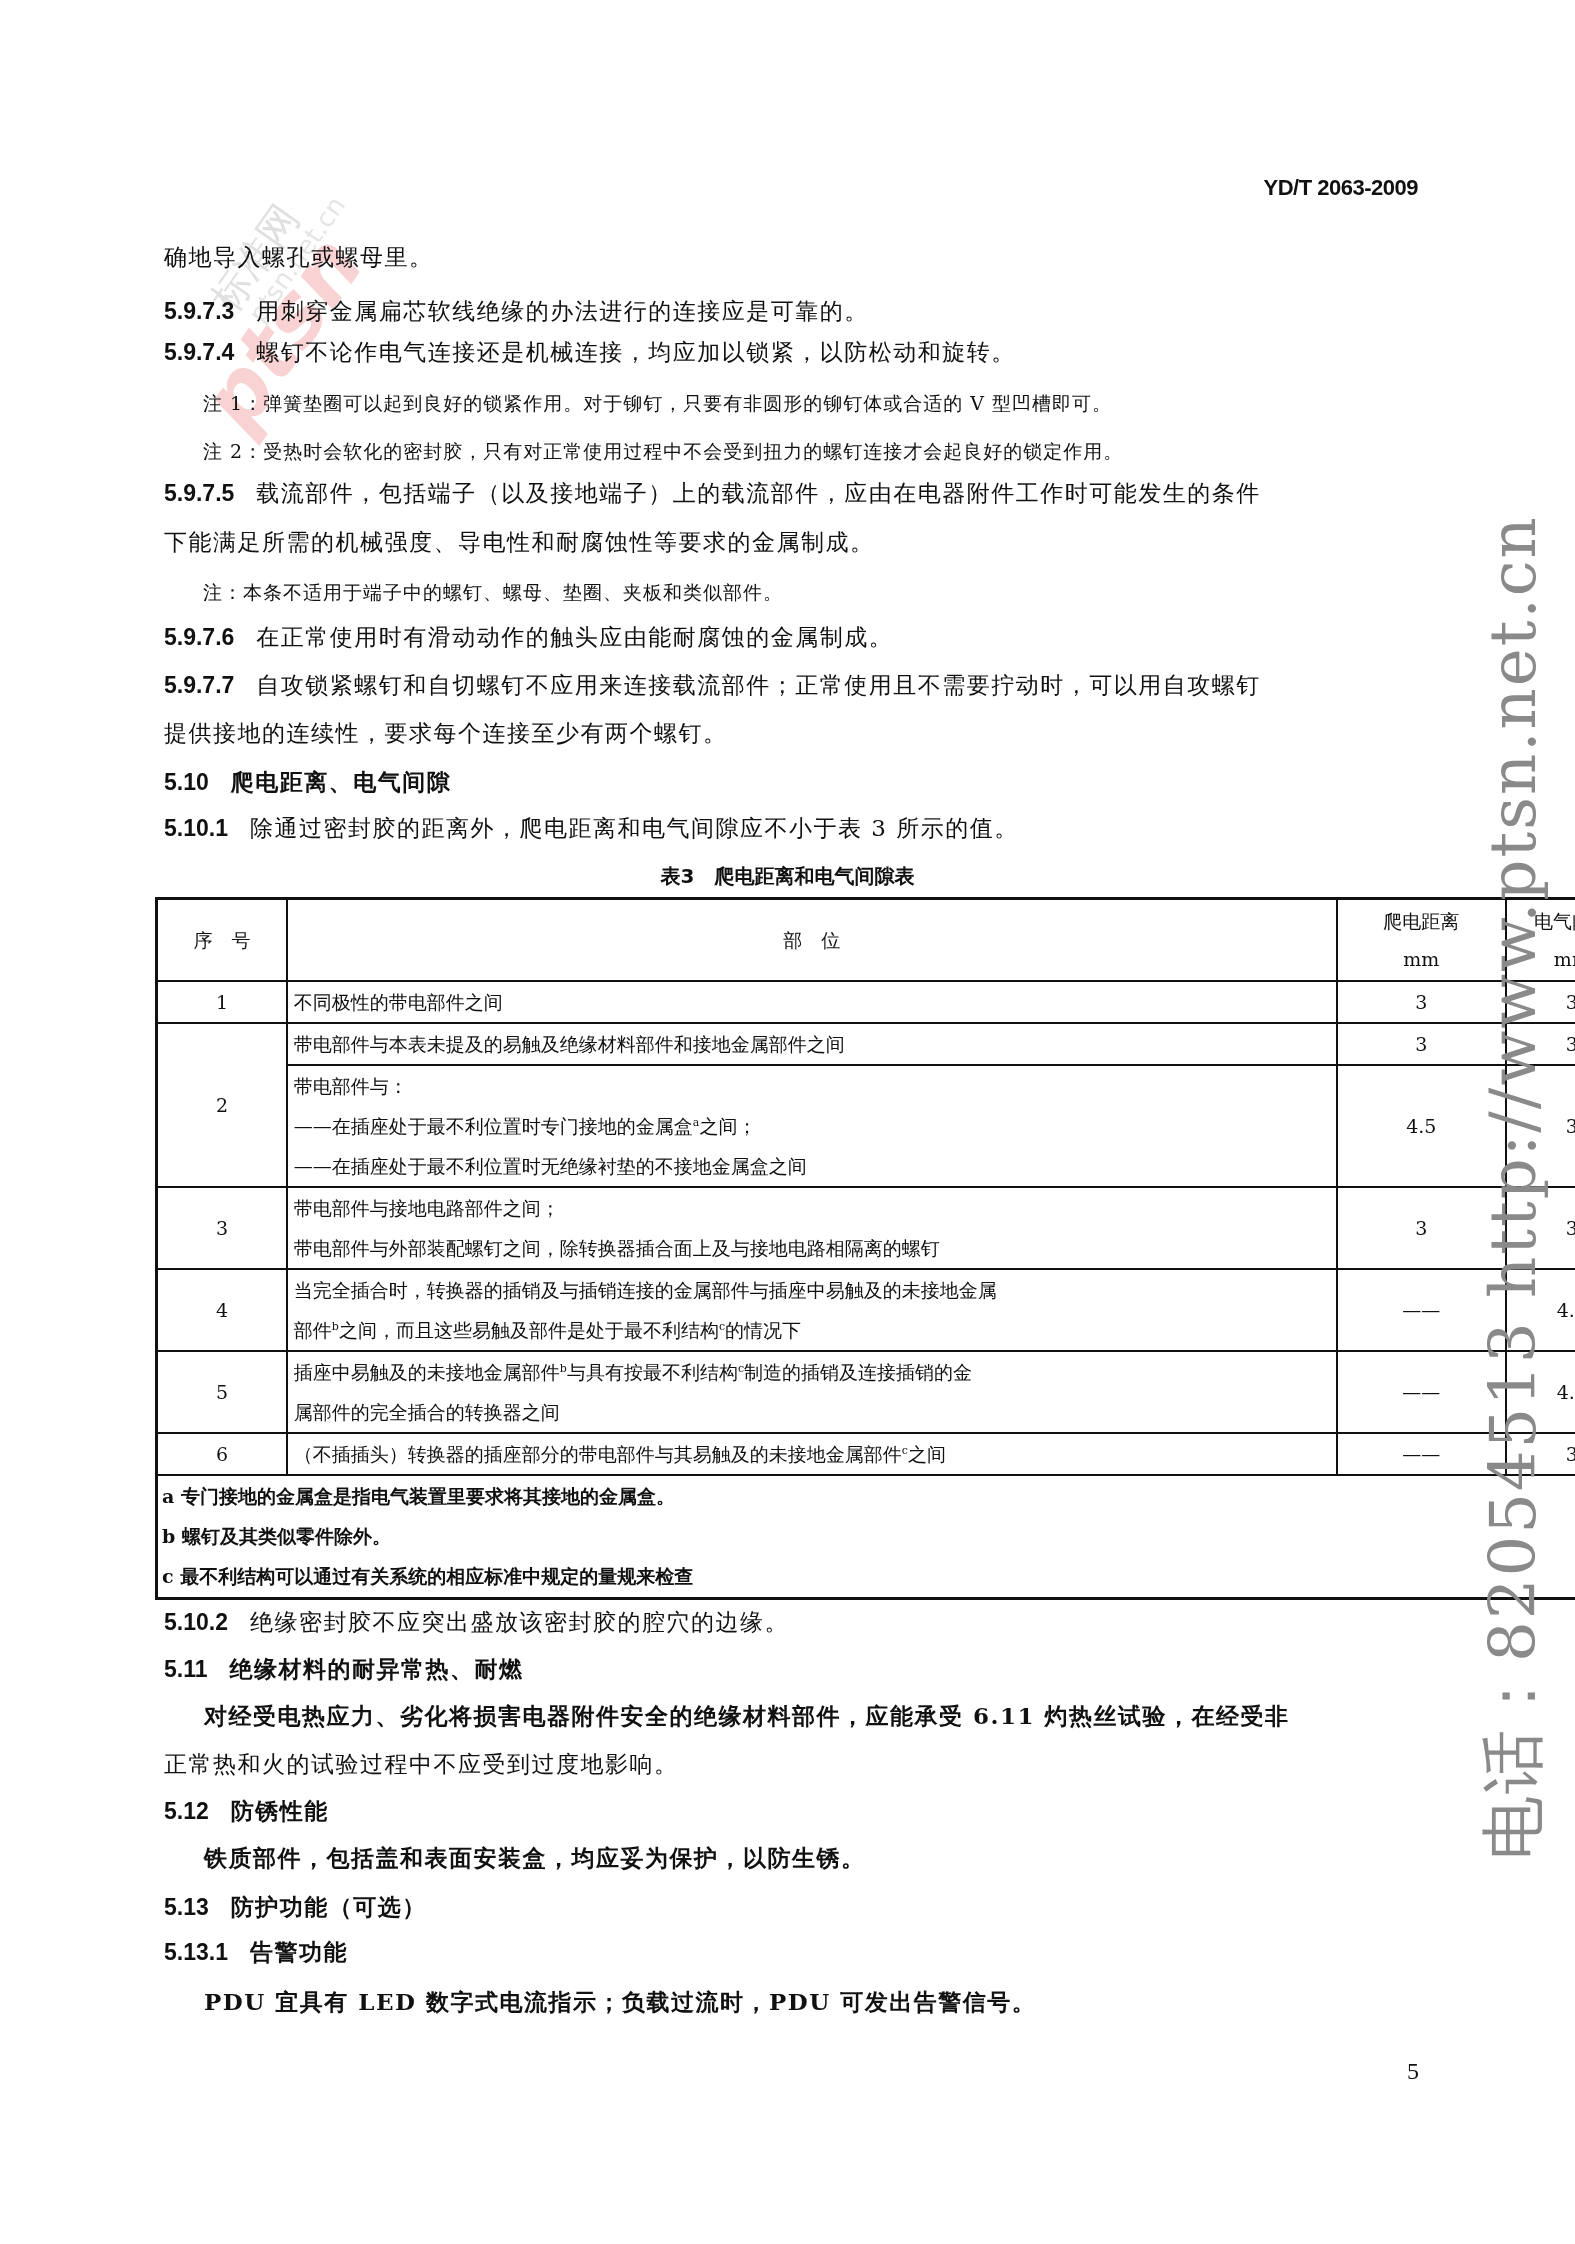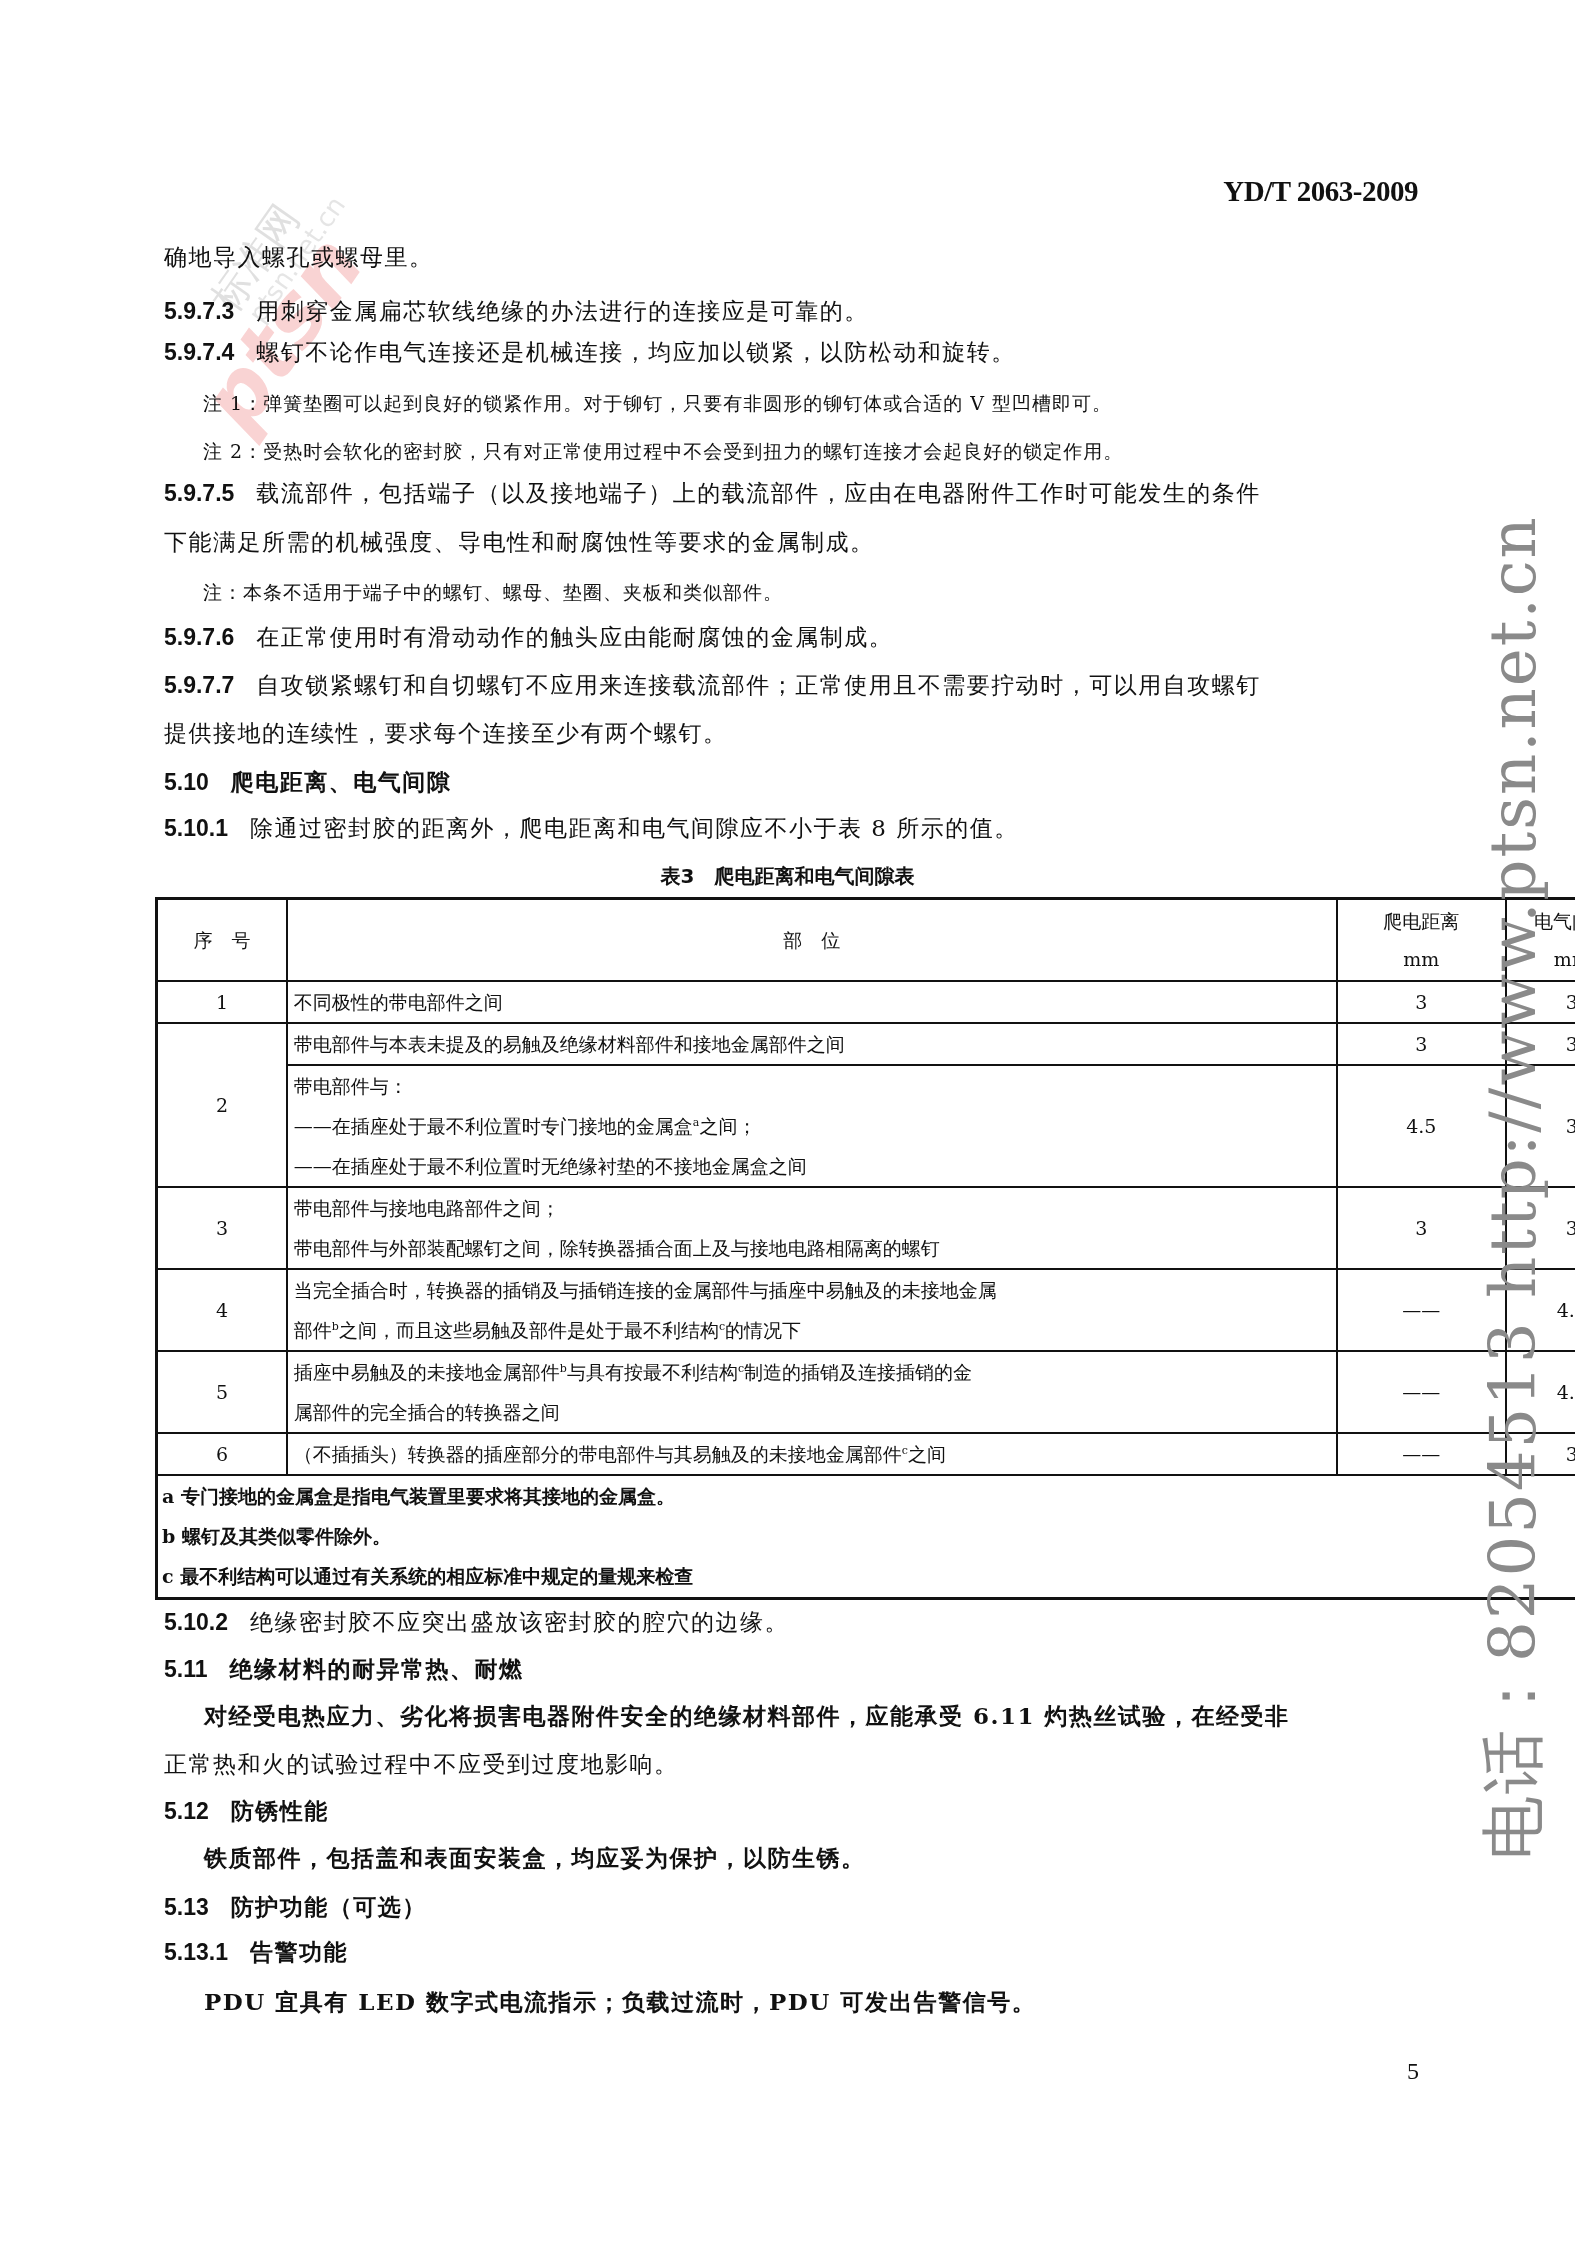--- a/index.html
+++ b/index.html
@@ -1,20 +1,20 @@
 <!DOCTYPE html>
 <html><head>
 <meta charset="utf-8">
 <style>
   html, body { margin: 0; padding: 0; background: #ffffff; }
   body { width: 1575px; height: 2244px; position: relative; overflow: hidden;
          font-family: "DejaVu Serif", "Liberation Serif", serif; color: #111; }
   .abs { position: absolute; white-space: nowrap; }
-  .hdr { right: 157px; top: 175px; font-family: Liberation Serif, serif;
-         font-weight: bold; font-size: 29px; letter-spacing: -0.5px; margin-left: 16px; }
+  .hdr { right: 157px; top: 175px; font-family: Liberation Sans, sans-serif;
+         font-weight: bold; font-size: 22px; letter-spacing: -0.5px; margin-left: 16px; }
   .line { left: 156px; font-size: 23px; line-height: 30px; letter-spacing: 1.5px; margin-left: 8px; }
   .num { font-family: "Liberation Sans", "DejaVu Sans", sans-serif; font-weight: bold;
          display: inline-block; letter-spacing: 0; margin-right: 22px; }
   .h .txt { font-family: "DejaVu Sans", "Liberation Sans", sans-serif; font-weight: bold; }
   .note { left: 203px; font-size: 19px; line-height: 26px; letter-spacing: 1px; }
   .indent { left: 196px; font-weight: bold; }
   .caption { left: 0; width: 1575px; text-align: center; top: 863px;
              font-family: "DejaVu Sans", "Liberation Sans", sans-serif; font-weight: bold; font-size: 20px; white-space: nowrap; }
   table.t { position: absolute; left: 155px; top: 897px; width: 1485px; border-collapse: collapse;
             border: 3px solid #111; font-size: 19px; }
@@ -56,21 +56,21 @@
 
 <div class="abs note" style="top:579px">注：本条不适用于端子中的螺钉、螺母、垫圈、夹板和类似部件。</div>
 
 <div class="abs line" style="top:622px"><span class="num">5.9.7.6</span><span>在正常使用时有滑动动作的触头应由能耐腐蚀的金属制成。</span></div>
 
 <div class="abs line" style="top:670px"><span class="num">5.9.7.7</span><span>自攻锁紧螺钉和自切螺钉不应用来连接载流部件；正常使用且不需要拧动时，可以用自攻螺钉</span></div>
 <div class="abs line" style="top:718px">提供接地的连续性，要求每个连接至少有两个螺钉。</div>
 
 <div class="abs line h" style="top:767px"><span class="num">5.10</span><span class="txt">爬电距离、电气间隙</span></div>
 
-<div class="abs line" style="top:813px"><span class="num">5.10.1</span><span>除通过密封胶的距离外，爬电距离和电气间隙应不小于表 8 所示的值。</span></div>
+<div class="abs line" style="top:813px"><span class="num">5.10.1</span><span>除通过密封胶的距离外，爬电距离和电气间隙应不小于表 3 所示的值。</span></div>
 
 <div class="abs caption">表3　爬电距离和电气间隙表</div>
 
 <table class="t">
   <colgroup>
     <col style="width:111px">
       <col style="width:894px">
       <col style="width:144px">
       <col style="width:113px">
   </colgroup>

